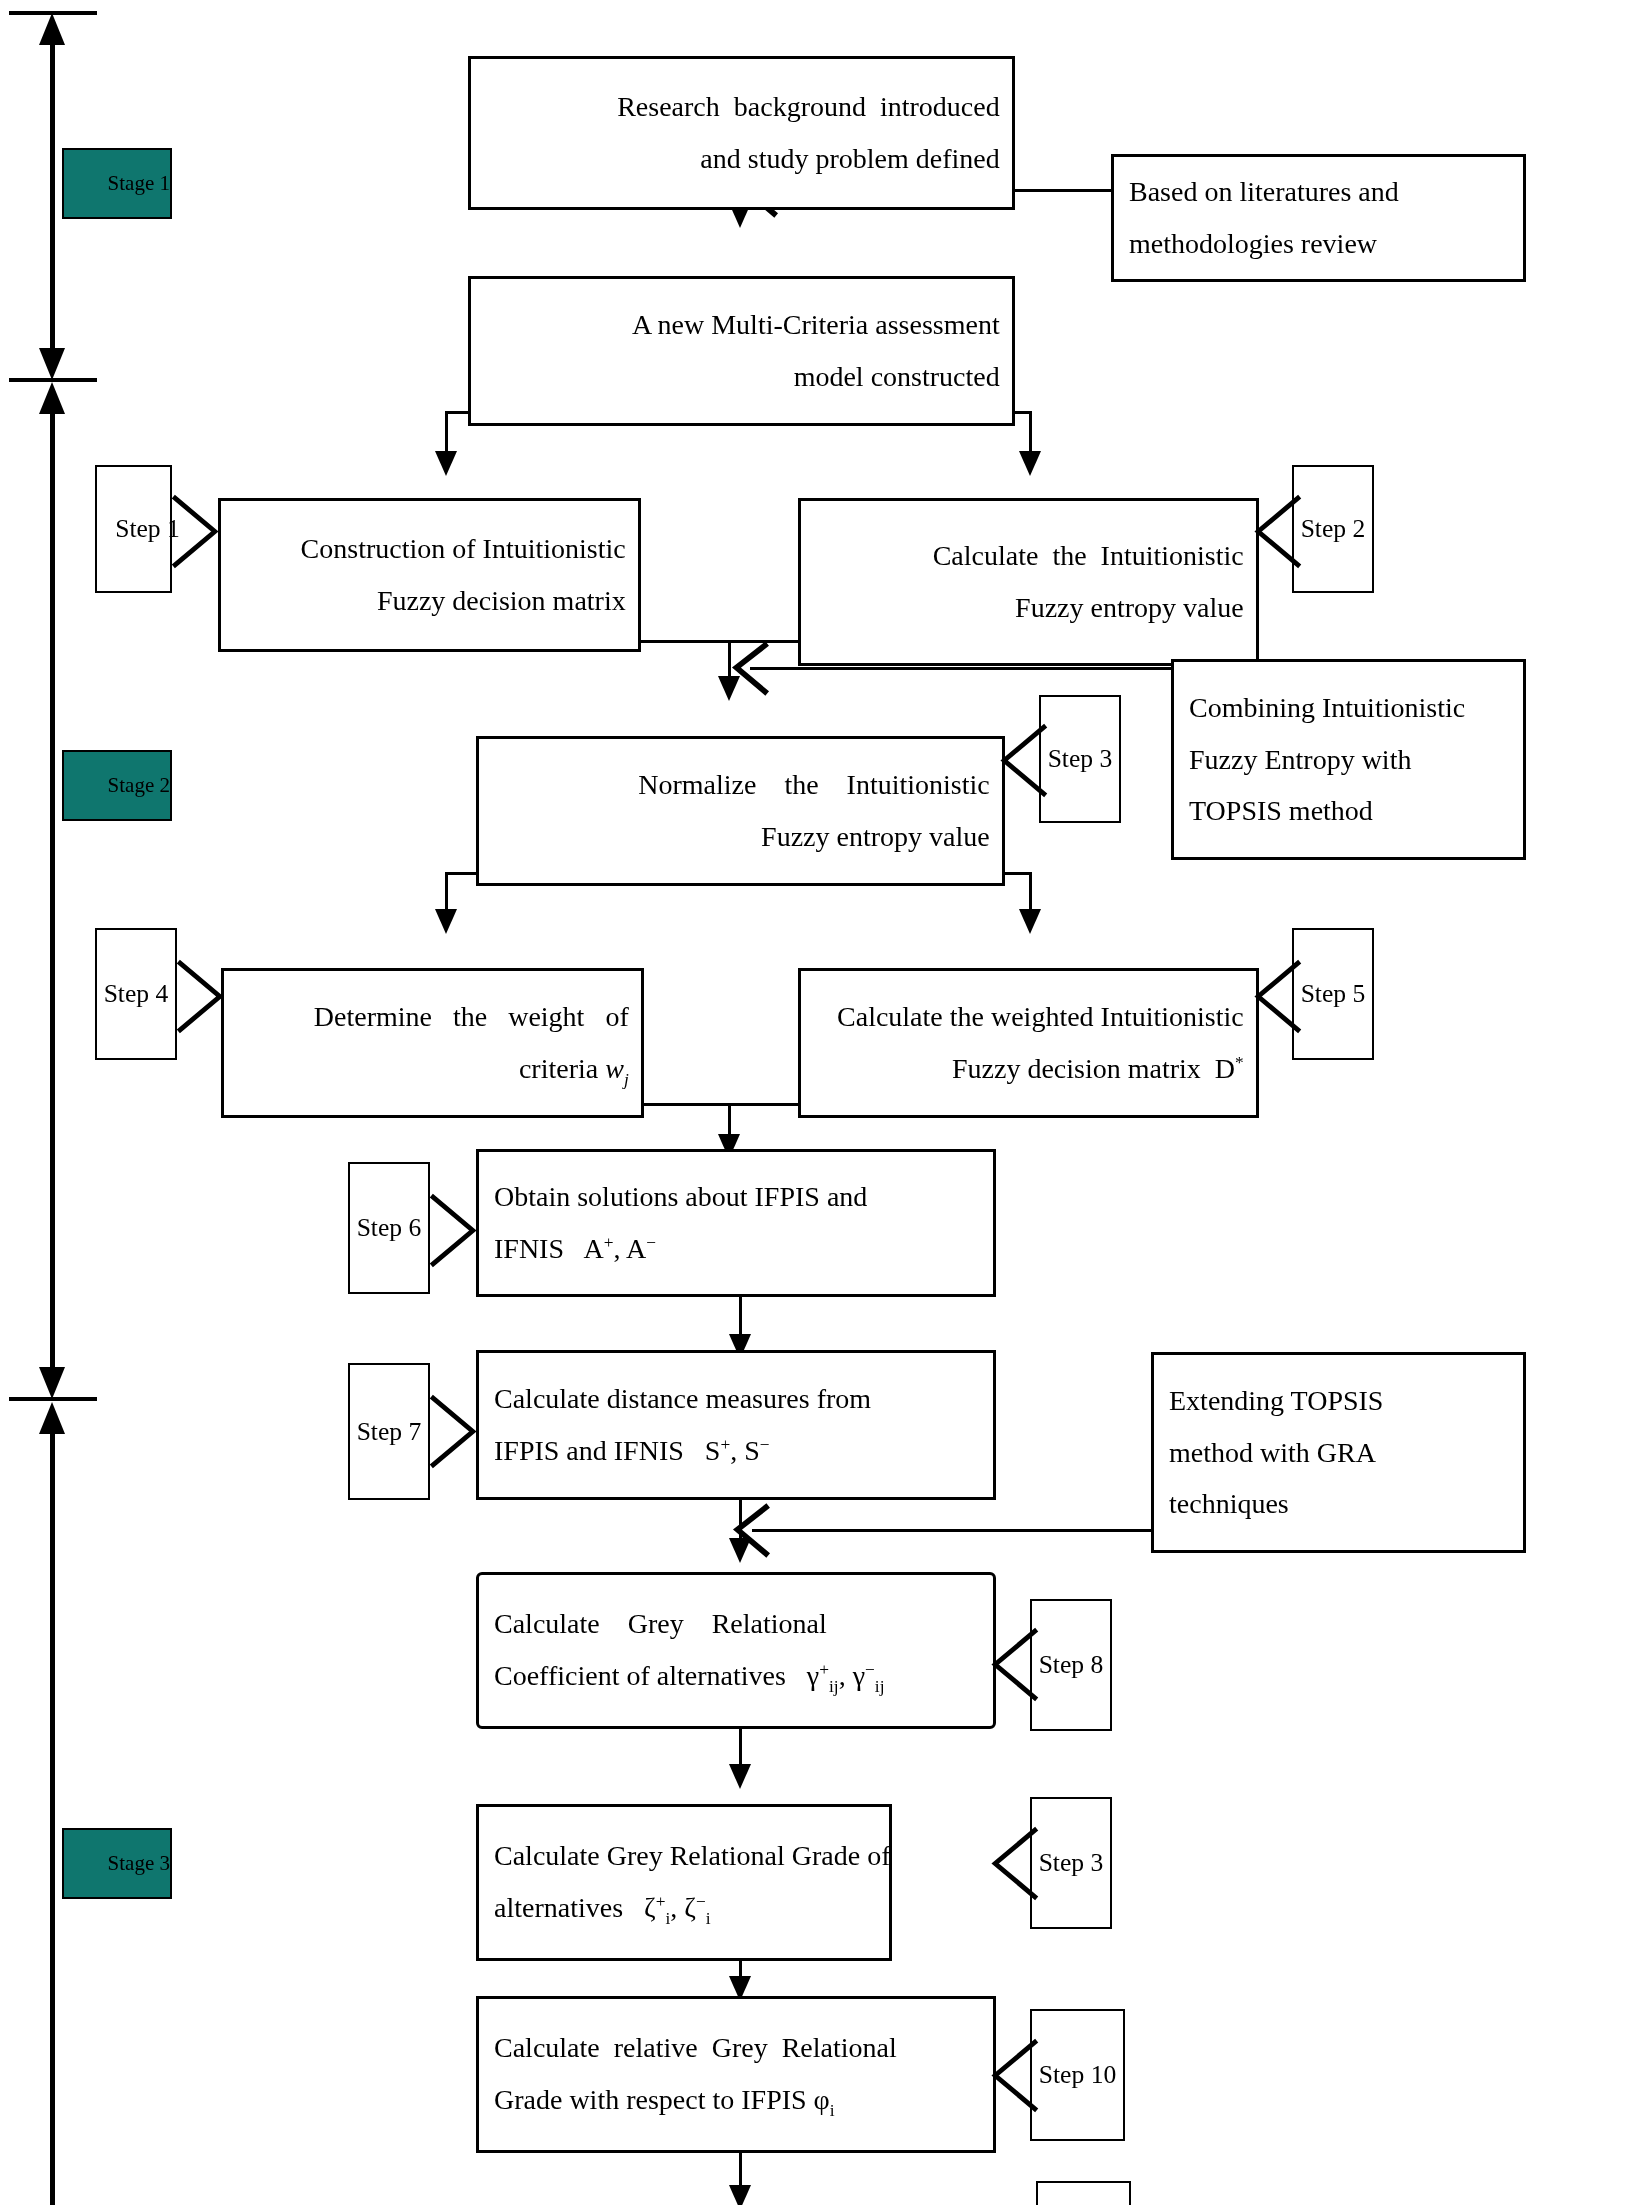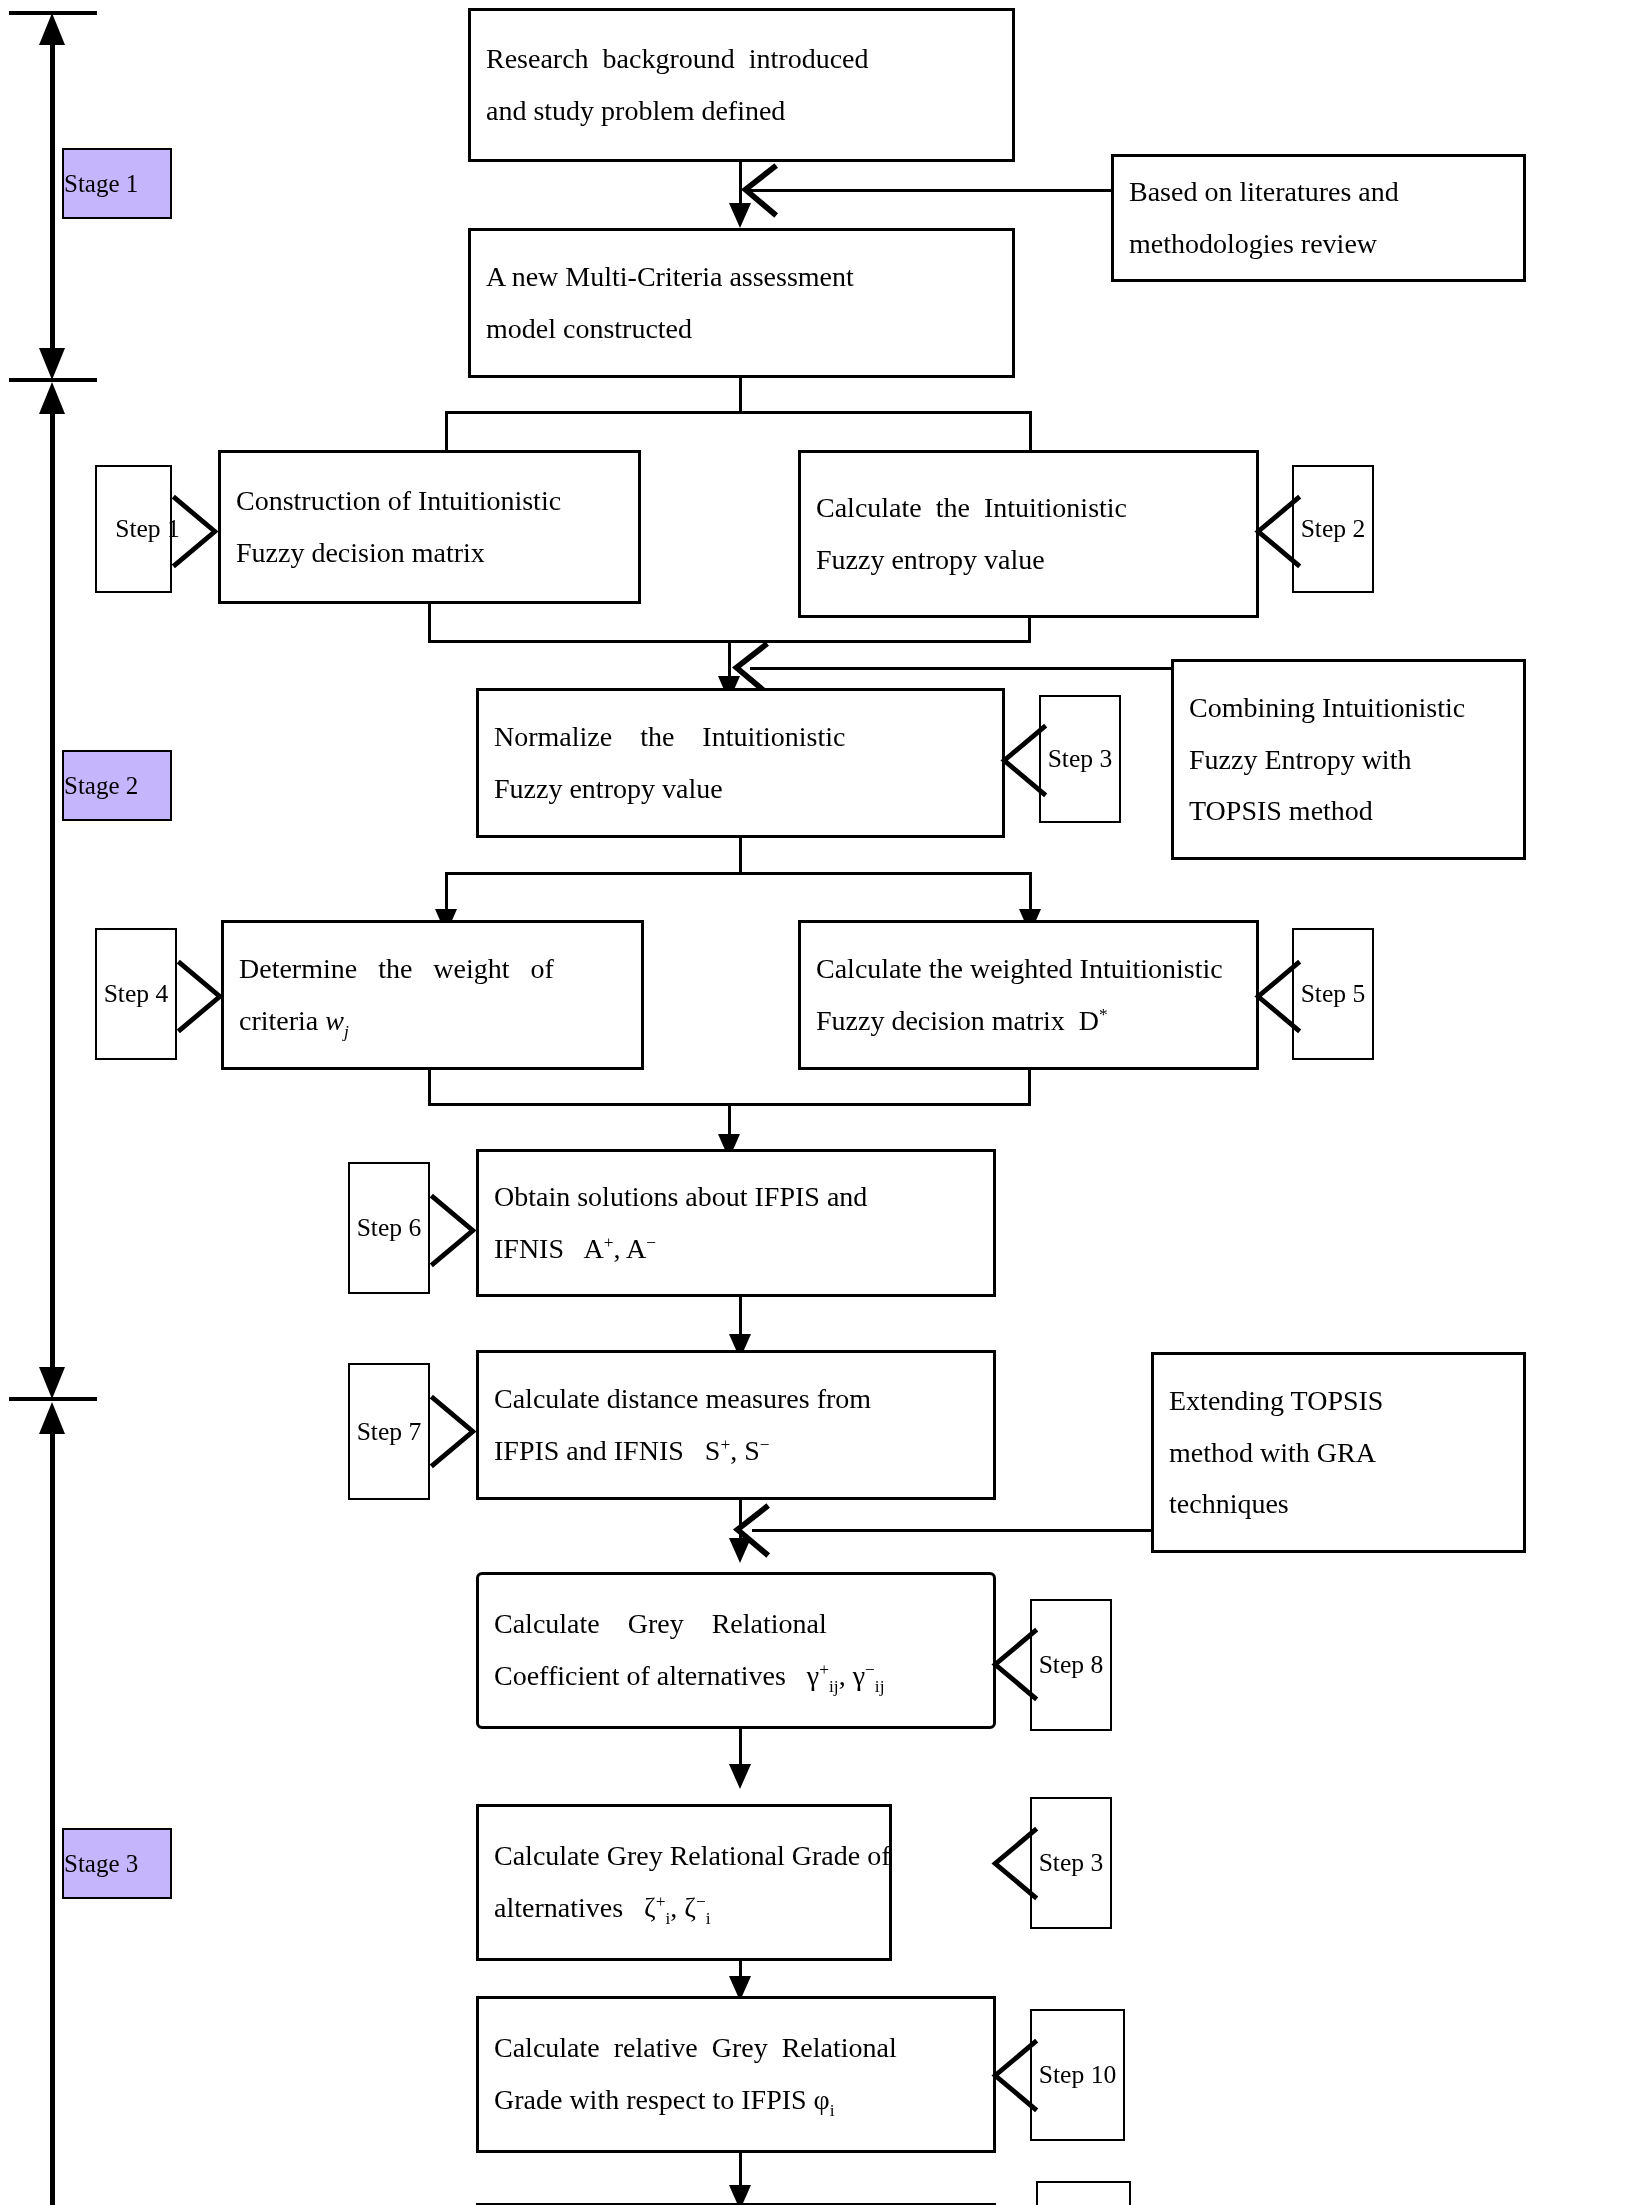--- a/index.html
+++ b/index.html
@@ -27,32 +27,32 @@
     background: #fff;
     display: flex;
     flex-direction: column;
     justify-content: center;
     line-height: 1.85;
     font-size: 28px;
     z-index: 5;
   }
   .box .ln { display: block; white-space: pre; }
   .pad-l { padding-left: 15px; padding-right: 12.3px; }
-  .center-txt { text-align: left; }
+  .center-txt { text-align: right; margin-top: 48px; }
 
   
   .stage-box {
     position: absolute;
     box-sizing: border-box;
     border: 2.6px solid #000;
-    background: #c4b5fd;
+    background: #0f766e;
     display: flex;
     align-items: center;
-    justify-content: flex-start;
-    font-size: 25px;
+    justify-content: flex-end;
+    font-size: 21px;
     z-index: 6;
   }
 
   
   .step-box {
     position: absolute;
     box-sizing: border-box;
     border: 2.6px solid #000;
     background: #fff;
     display: flex;

